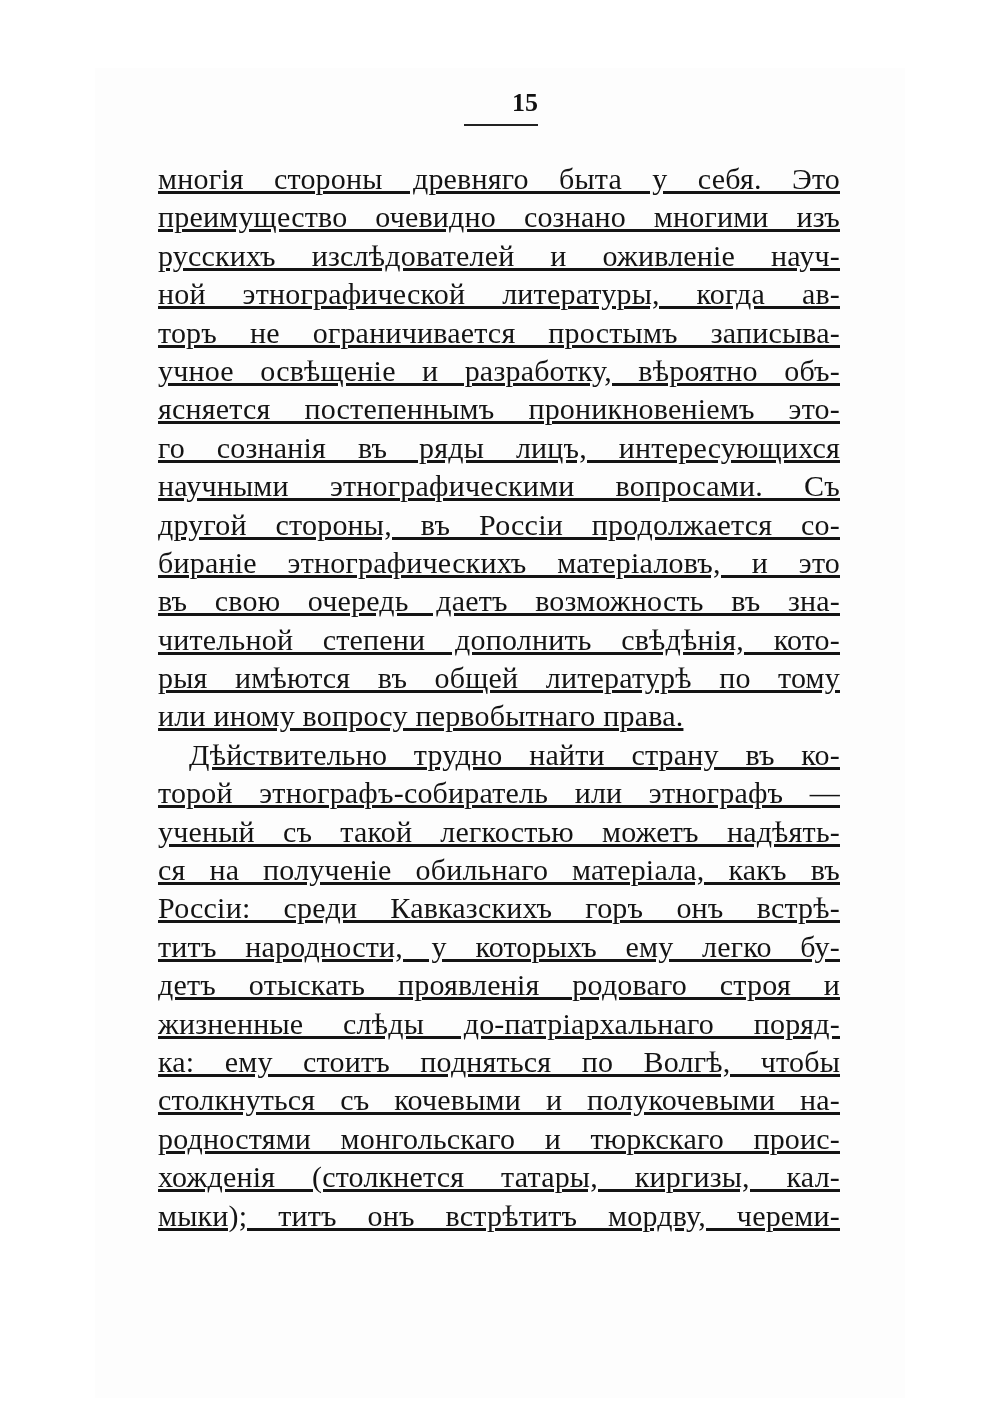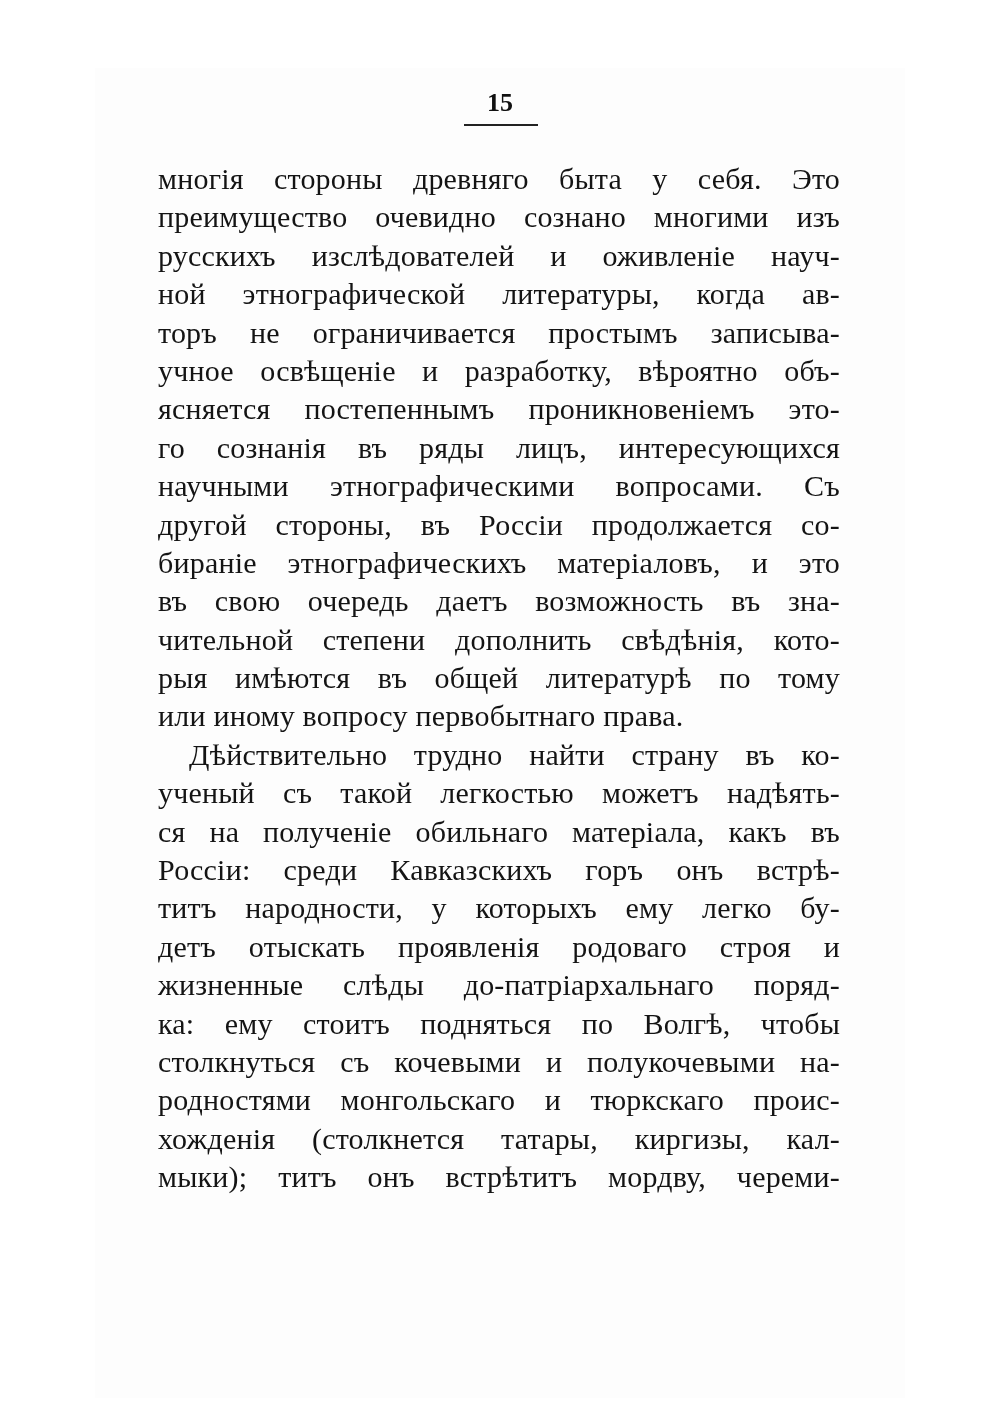--- a/index.html
+++ b/index.html
@@ -3,37 +3,38 @@
   <meta charset="utf-8">
   <style>
     html, body { margin: 0; padding: 0; background: #ffffff; }
     body { width: 1000px; height: 1419px; position: relative; overflow: hidden; }
     .scan-area {
       position: absolute; left: 95px; top: 68px; width: 810px; height: 1330px;
       background: #fdfdfd;
     }
     .page-number {
       position: absolute; left: 462px; top: 88px; width: 76px;
-      text-align: center;
+      text-align: right;
       font-family: "Liberation Serif", serif; font-weight: bold;
       font-size: 26px; color: #111;
     }
     .page-rule {
       position: absolute; left: 464px; top: 124px; width: 74px; height: 2px;
       background: #222;
     }
     .body-text {
       position: absolute; left: 158px; top: 160px; width: 682px;
       font-family: "Liberation Serif", serif;
       font-size: 30px; color: #141414;
     }
     .line {
       display: block; height: 38.4px; line-height: 38.4px;
       white-space: nowrap; text-align: justify; text-align-last: justify;
       letter-spacing: 0.2px;
+      text-decoration: underline;
     }
     .line.last { text-align-last: left; }
     .line.indent { padding-left: 31px; }
   </style>
 </head>
 <body>
 
 <div class="scan-area"></div>
 
 <div class="page-number">15</div>
@@ -52,20 +53,21 @@
     <span class="line">научными этнографическими вопросами. Съ</span>
     <span class="line">другой стороны, въ Россіи продолжается со-</span>
     <span class="line">бираніе этнографическихъ матеріаловъ, и это</span>
     <span class="line">въ свою очередь даетъ возможность въ зна-</span>
     <span class="line">чительной степени дополнить свѣдѣнія, кото-</span>
     <span class="line">рыя имѣются въ общей литературѣ по тому</span>
     <span class="line last">или иному вопросу первобытнаго права.</span>
   </div>
   <div>
     <span class="line indent">Дѣйствительно трудно найти страну въ ко-</span>
+    <span class="line">торой этнографъ-собиратель или этнографъ —</span>
     <span class="line">ученый съ такой легкостью можетъ надѣять-</span>
     <span class="line">ся на полученіе обильнаго матеріала, какъ въ</span>
     <span class="line">Россіи: среди Кавказскихъ горъ онъ встрѣ-</span>
     <span class="line">титъ народности, у которыхъ ему легко бу-</span>
     <span class="line">детъ отыскать проявленія родоваго строя и</span>
     <span class="line">жизненные слѣды до-патріархальнаго поряд-</span>
     <span class="line">ка: ему стоитъ подняться по Волгѣ, чтобы</span>
     <span class="line">столкнуться съ кочевыми и полукочевыми на-</span>
     <span class="line">родностями монгольскаго и тюркскаго проис-</span>
     <span class="line">хожденія (столкнется татары, киргизы, кал-</span>

